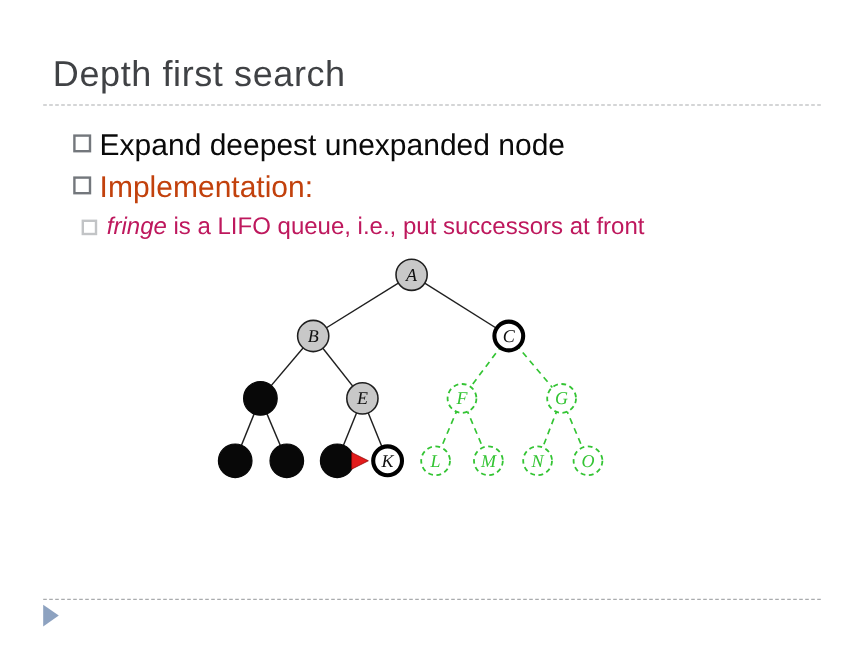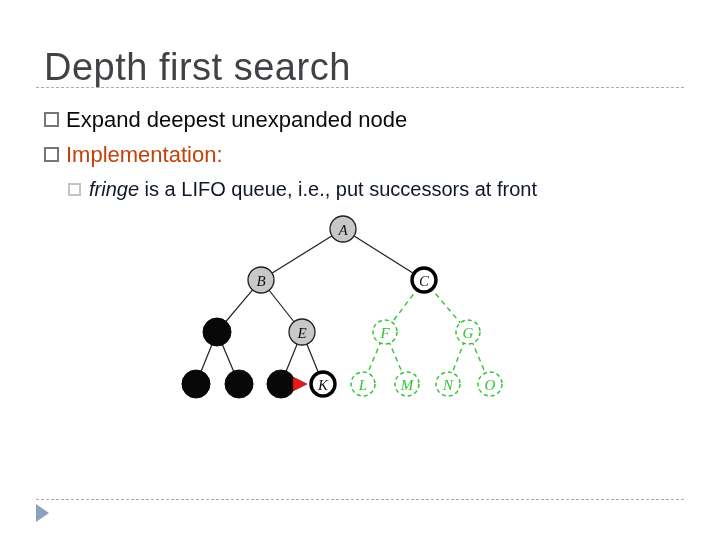--- a/index.html
+++ b/index.html
@@ -2,39 +2,39 @@
 <html><head>
 <meta charset="utf-8">
 <style>
   html,body{margin:0;padding:0;background:#e9e9e9;}
   .slide{
     position:relative;width:720px;height:540px;background:#ffffff;
     font-family:"Liberation Sans",sans-serif;overflow:hidden;
   }
   .slide-title{
     position:absolute;left:44px;top:46px;margin:0;
-    font-size:38px;font-weight:400;color:#404245;letter-spacing:0.5px;
+    font-size:30px;font-weight:400;color:#404245;letter-spacing:0.5px;
   }
   .rule{
     position:absolute;left:36px;width:648px;height:0;
     border-top:1px dashed #a9abad;
   }
   .title-rule{top:87px;}
   .bottom-rule{top:499px;}
   .bullet{position:absolute;display:flex;align-items:flex-start;}
   .bullet .btext{display:inline-block;}
-  .b1{left:44px;font-size:22px;color:#0a0a0a;justify-content:flex-end;}
+  .b1{left:61px;font-size:25px;color:#0a0a0a;justify-content:flex-end;}
   .sq1{
     display:inline-block;width:11px;height:11px;flex:0 0 11px;
     border:2px solid #73777c;margin:5px 7px 0 0;background:transparent;
   }
   .bullet-expand{top:107px;}
   .bullet-impl{top:142px;}
   .bullet-impl .btext{color:#c2410c;}
-  .b2{left:68px;font-size:20px;color:#0f172a;}
+  .b2{left:68px;font-size:20px;color:#be185d;}
   .sq2{
     display:inline-block;width:9px;height:9px;flex:0 0 9px;
     border:2px solid #c2c4c6;margin:5px 8px 0 0;background:transparent;
   }
   .bullet-fringe{top:178px;}
   .bullet-fringe em{font-style:italic;}
   .tree-svg{position:absolute;left:0;top:0;width:720px;height:540px;}
   .tree-svg text{
     font-family:"Liberation Serif","DejaVu Serif",serif;
     font-style:italic;font-size:15px;

